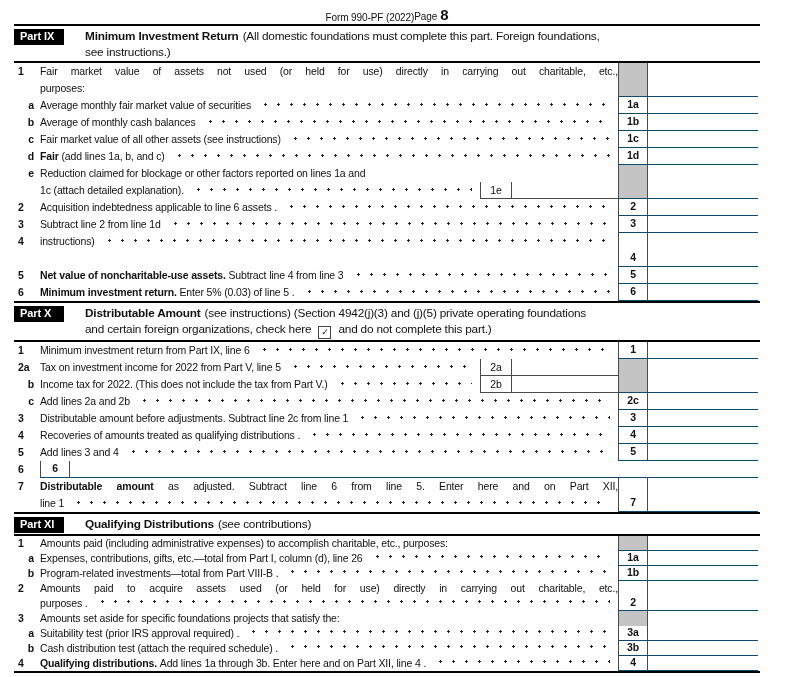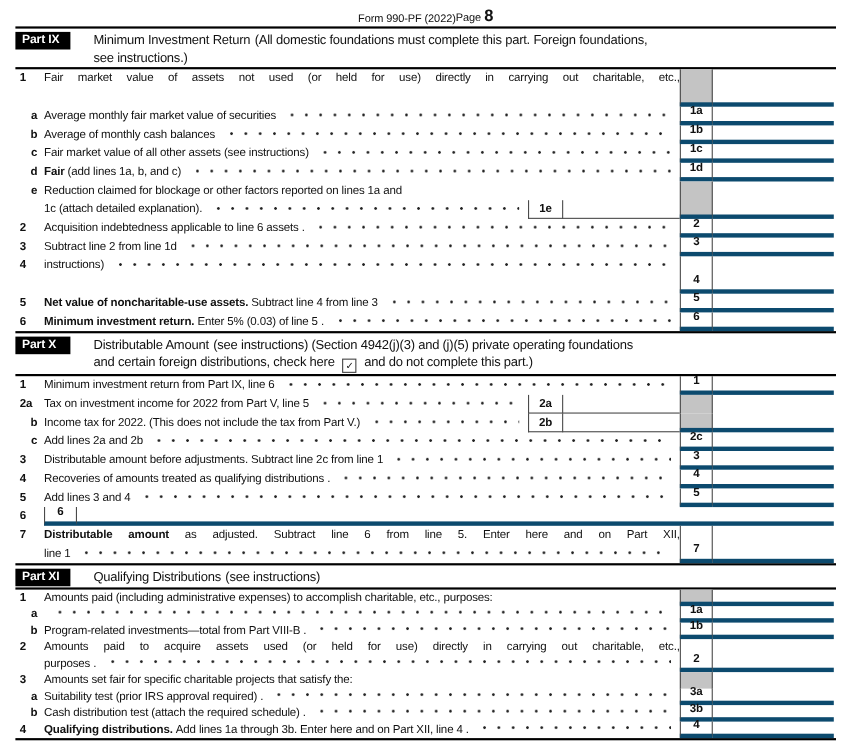--- a/index.html
+++ b/index.html
@@ -19,21 +19,21 @@
   
   .part-header{
     display:flex;align-items:flex-start;
     margin:0 25px 0 14px;padding:2px 0 1px;border-bottom:2.5px solid #000;
   }
   .badge{
     flex:none;background:#000;color:#fff;font-weight:bold;font-size:11px;
     line-height:13px;padding:1px 5px 2px 6px;min-width:39px;margin-right:21px;margin-top:1px;
   }
   .ph-text{flex:1;font-size:11.8px;line-height:16px;letter-spacing:-0.2px;}
-  .ph-title{font-weight:normal;margin-right:4px;}
+  .ph-title{font-weight:bold;margin-right:4px;}
   .ph-check{
     display:inline-flex;align-items:center;justify-content:center;
     width:11px;height:11px;border:1px solid #444;margin:0 7px;
     font-size:9px;vertical-align:-2px;background:#fff;
   }
   
   .row{display:flex;width:758px;box-sizing:border-box;}
   .numcol{
     flex:none;width:40px;box-sizing:border-box;font-weight:bold;font-size:10.5px;
     padding-left:18px;line-height:var(--lh);
@@ -45,36 +45,36 @@
   .lline b{white-space:pre-wrap;}
   .jtext{flex:1;text-align:justify;text-align-last:justify;}
   .leader{
     flex:1 1 auto;min-width:10px;margin:0 8px 0 6px;
     background-image:radial-gradient(circle,#222 1.05px,transparent 1.35px);
     background-size:13px 13px;background-repeat:repeat-x;
     background-position:left 2px bottom 3px;
   }
   .sub-num{
     flex:none;width:31px;box-sizing:border-box;border-left:1px solid #4a4a4a;
-    border-bottom:1px solid #4a4a4a;font-weight:bold;text-align:center;
+    border-bottom:1px solid #4a4a4a;font-weight:normal;text-align:center;
   }
   .sub-amt{
     flex:none;width:107px;box-sizing:border-box;
     border-left:1px solid #4a4a4a;border-bottom:1px solid #4a4a4a;
   }
   .numbox{
     flex:none;width:30px;box-sizing:border-box;
     border-left:1px solid #4a4a4a;border-right:1px solid #4a4a4a;
     font-weight:bold;font-size:10.5px;text-align:center;
     display:flex;flex-direction:column;justify-content:flex-end;
   }
   .numbox span{line-height:var(--lh);}
   .shade{background:#c4c4c4;}
   .amt{flex:1 1 auto;box-sizing:border-box;}
-  .row.bordered .numbox,.row.bordered .amt{border-bottom:4px solid #0c4a6e;}
+  .row.bordered .numbox,.row.bordered .amt{border-bottom:1px solid #0c4a6e;}
   .hrule{margin-left:14px;width:746px;border-top:2.5px solid #000;height:0;}
   
   .page-footer{display:flex;justify-content:flex-end;align-items:baseline;margin:3px 27px 0 0;font-size:10px;}
   .pf-num{font-size:15px;font-weight:bold;margin:0 3px;letter-spacing:-0.3px;}
 </style>
 </head>
 <body>
 
 <div class="page-header">
   <span class="ph-form">Form 990-PF (2022)</span>
@@ -93,20 +93,23 @@
           <div class="ph-line"><span>see instructions.)</span></div>
         </div>
       </div>
       <div class="rows">
         <div class="row bordered" style="--lh: 17px; height: 34px;">
           <div class="numcol">1</div>
           <div class="labelcol">
             <div class="lline">
               <span class="jtext"><span class="txt">Fair market value of assets not used (or held for use) directly in carrying out charitable, etc.,</span></span>
             </div>
+            <div class="lline">
+              <span class="txt">purposes:</span>
+            </div>
           </div>
           <div class="numbox shade"></div>
           <div class="amt"></div>
         </div>
         <div class="row bordered" style="--lh: 17px; height: 17px;">
           <div class="numcol letter">a</div>
           <div class="labelcol">
             <div class="lline">
               <span class="txt">Average monthly fair market value of securities</span>
               <div class="leader"></div>
@@ -241,21 +244,21 @@
           <div class="amt"></div>
         </div>
       </div>
       <div class="hrule"></div>
     </section>
     <section class="part">
       <div class="part-header">
         <span class="badge">Part X</span>
         <div class="ph-text">
           <div class="ph-line"><b class="ph-title">Distributable Amount</b><span class="ph-desc">(see instructions) (Section 4942(j)(3) and (j)(5) private operating foundations</span></div>
-          <div class="ph-line"><span>and certain foreign distributions, check here</span><span class="ph-check">
+          <div class="ph-line"><span>and certain foreign organizations, check here</span><span class="ph-check">
               <span>✓</span>
             </span><span>and do not complete this part.)</span></div>
         </div>
       </div>
       <div class="rows">
         <div class="row bordered" style="--lh: 17px; height: 17px;">
           <div class="numcol">1</div>
           <div class="labelcol">
             <div class="lline">
               <span class="txt">Minimum investment return from Part IX, line 6</span>
@@ -368,38 +371,39 @@
           </div>
           <div class="amt"></div>
         </div>
       </div>
       <div class="hrule"></div>
     </section>
     <section class="part">
       <div class="part-header">
         <span class="badge">Part XI</span>
         <div class="ph-text">
-          <div class="ph-line"><b class="ph-title">Qualifying Distributions</b><span class="ph-desc">(see instructions)</span></div>
+          <div class="ph-line"><b class="ph-title">Qualifying Distributions</b><span class="ph-desc">(see contributions)</span></div>
         </div>
       </div>
       <div class="rows">
         <div class="row bordered" style="--lh: 15px; height: 15px;">
           <div class="numcol">1</div>
           <div class="labelcol">
             <div class="lline">
               <span class="txt">Amounts paid (including administrative expenses) to accomplish charitable, etc., purposes:</span>
             </div>
           </div>
           <div class="numbox shade"></div>
           <div class="amt"></div>
         </div>
         <div class="row bordered" style="--lh: 15px; height: 15px;">
           <div class="numcol letter">a</div>
           <div class="labelcol">
             <div class="lline">
+              <span class="txt">Expenses, contributions, gifts, etc.—total from Part I, column (d), line 26</span>
               <div class="leader"></div>
             </div>
           </div>
           <div class="numbox">
             <span>1a</span>
           </div>
           <div class="amt"></div>
         </div>
         <div class="row bordered" style="--lh: 15px; height: 15px;">
           <div class="numcol letter">b</div>
@@ -427,21 +431,21 @@
           </div>
           <div class="numbox">
             <span>2</span>
           </div>
           <div class="amt"></div>
         </div>
         <div class="row" style="--lh: 15px; height: 15px;">
           <div class="numcol">3</div>
           <div class="labelcol">
             <div class="lline">
-              <span class="txt">Amounts set fair for specific charitable projects that satisfy the:</span>
+              <span class="txt">Amounts set aside for specific foundations projects that satisfy the:</span>
             </div>
           </div>
           <div class="numbox shade"></div>
           <div class="amt"></div>
         </div>
         <div class="row bordered" style="--lh: 15px; height: 15px;">
           <div class="numcol letter">a</div>
           <div class="labelcol">
             <div class="lline">
               <span class="txt">Suitability test (prior IRS approval required) .</span>

